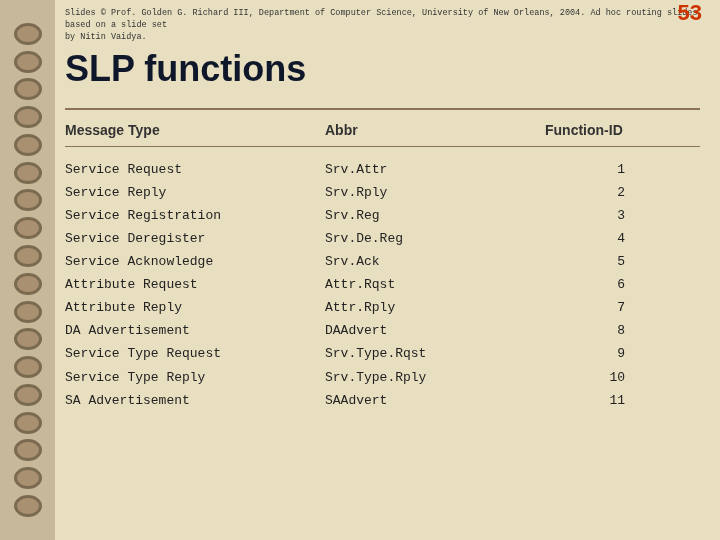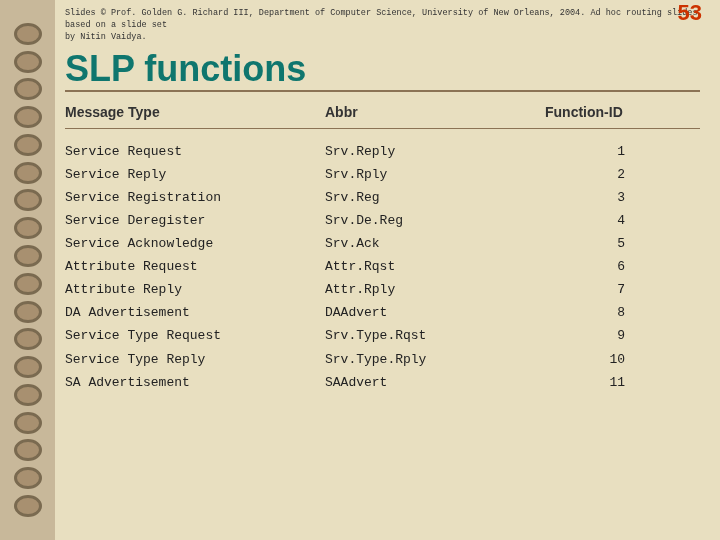--- a/index.html
+++ b/index.html
@@ -68,22 +68,22 @@
       right: 18px;
       font-size: 22px;
       font-weight: bold;
       color: #cc3300;
       font-family: Arial, sans-serif;
     }
 
     .title {
       font-size: 36px;
       font-weight: bold;
-      color: #0f766e;
-      margin-bottom: 0;
+      color: #0f172a;
+      margin-bottom: 18px;
       font-family: Arial, sans-serif;
     }
 
     .divider {
       height: 2px;
       background-color: #8b7355;
       margin-bottom: 12px;
     }
 
     .table-container {
@@ -172,21 +172,21 @@
 
       <div class="table-header-row">
         <div class="col-header">Message Type</div>
         <div class="col-header">Abbr</div>
         <div class="col-header col-right">Function-ID</div>
       </div>
 
       <div class="table-body" id="table-body">
       <div class="table-row">
             <div class="cell">Service Request</div>
-            <div class="cell">Srv.Reply</div>
+            <div class="cell">Srv.Attr</div>
             <div class="cell cell-right">1</div>
           </div>
           <div class="table-row">
             <div class="cell">Service Reply</div>
             <div class="cell">Srv.Rply</div>
             <div class="cell cell-right">2</div>
           </div>
           <div class="table-row">
             <div class="cell">Service Registration</div>
             <div class="cell">Srv.Reg</div>

